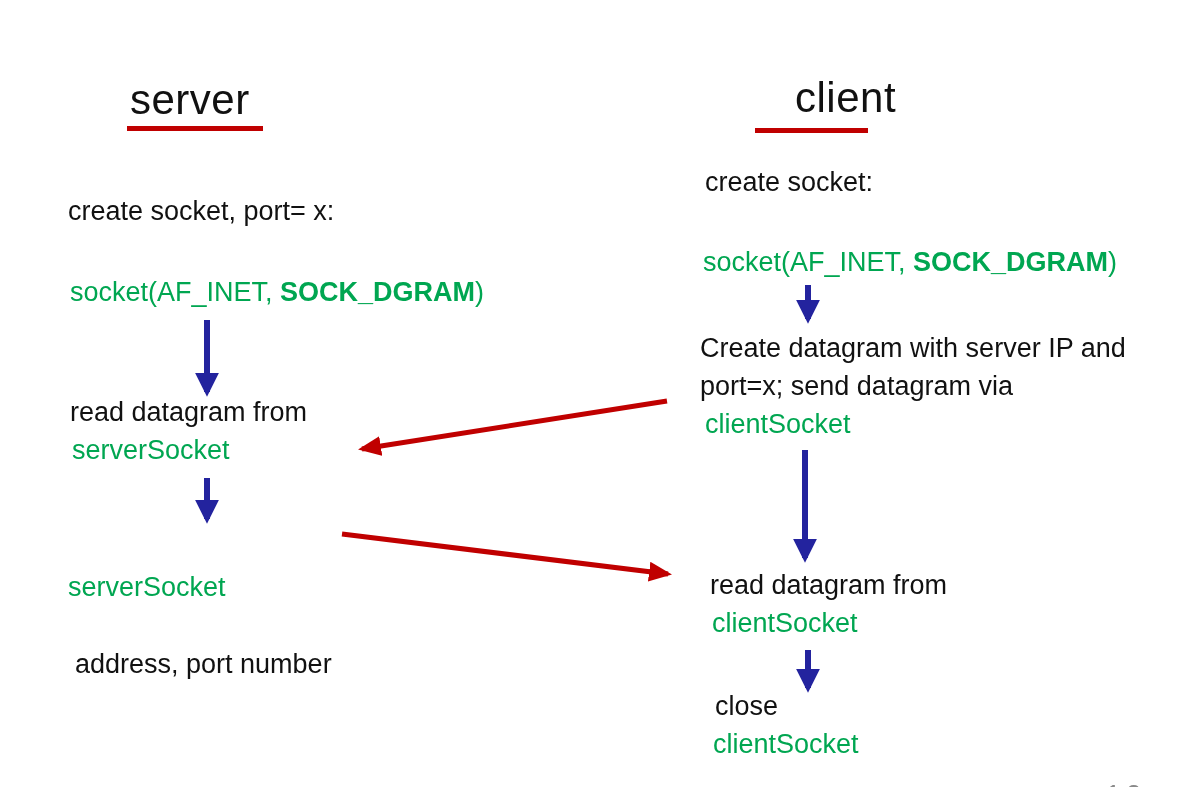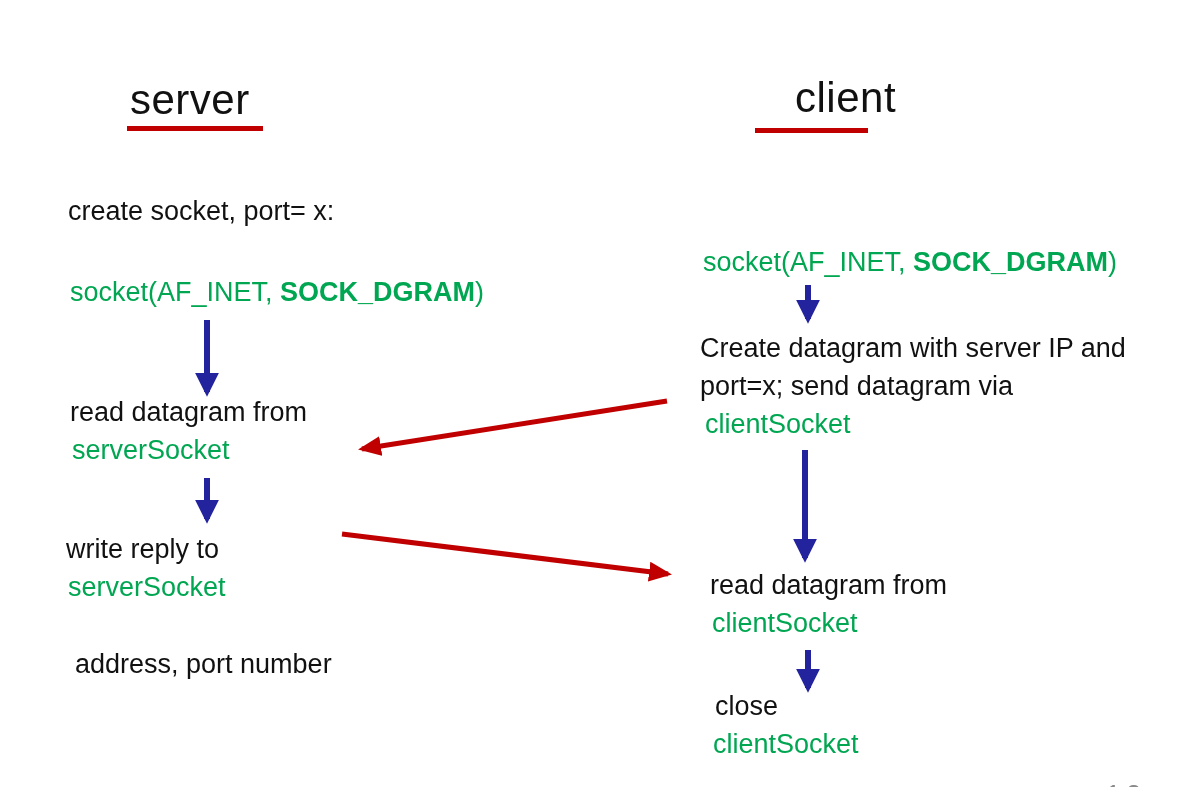--- a/index.html
+++ b/index.html
@@ -54,24 +54,24 @@
 
   <div class="heading" style="left:755px;top:74px;margin-left:40px;">client</div>
   <div class="underline" style="left:755px;top:128px;width:113px;"></div>
 
   <div class="line" style="left:68px;top:196px;">create socket, port= x:</div>
   <div class="line green" style="left:70px;top:277px;"><span>socket(AF_INET, </span><span class="bold">SOCK_DGRAM</span><span>)</span></div>
 
   <div class="line" style="left:70px;top:397px;">read datagram from</div>
   <div class="line green" style="left:72px;top:435px;">serverSocket</div>
 
-  <div class="line" style="left:66px;top:534px;">write reply to</div>
   <div class="line green" style="left:68px;top:572px;">serverSocket</div>
   <div class="line" style="left:75px;top:649px;">address, port number</div>
 
+  <div class="line" style="left:705px;top:167px;">create socket:</div>
   <div class="line green" style="left:703px;top:247px;"><span>socket(AF_INET, </span><span class="bold">SOCK_DGRAM</span><span>)</span></div>
 
   <div class="line" style="left:700px;top:371px;">port=x; send datagram via</div>
   <div class="line" style="left:700px;top:333px;">Create datagram with server IP and</div>
   <div class="line green" style="left:705px;top:409px;">clientSocket</div>
 
   <div class="line" style="left:710px;top:570px;">read datagram from</div>
   <div class="line green" style="left:712px;top:608px;">clientSocket</div>
 
   <div class="line" style="left:715px;top:691px;">close</div>

